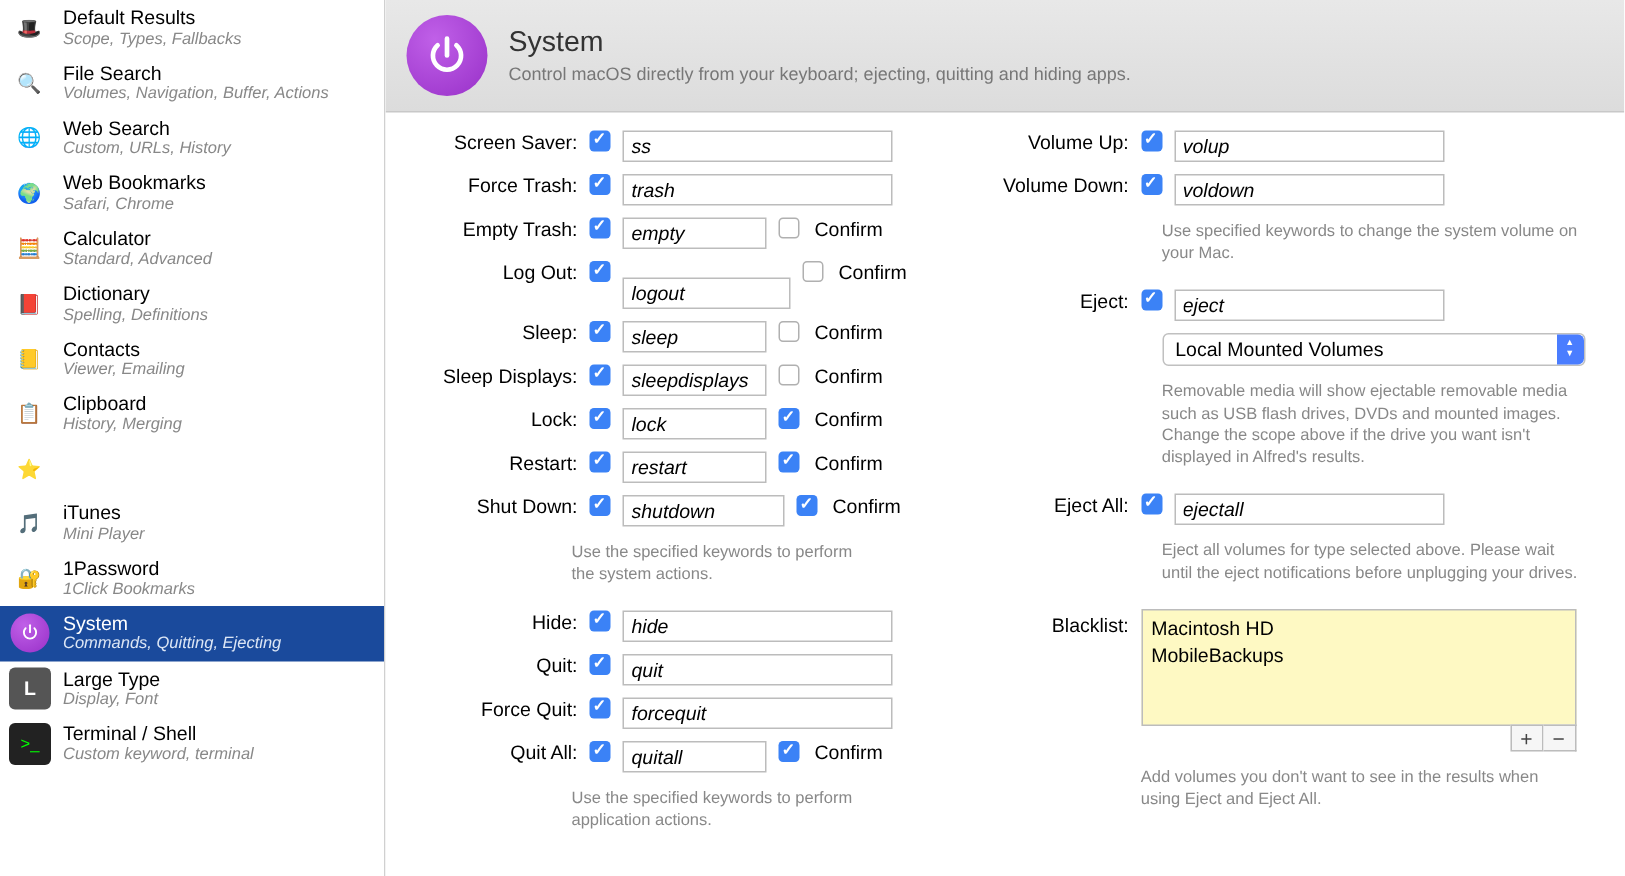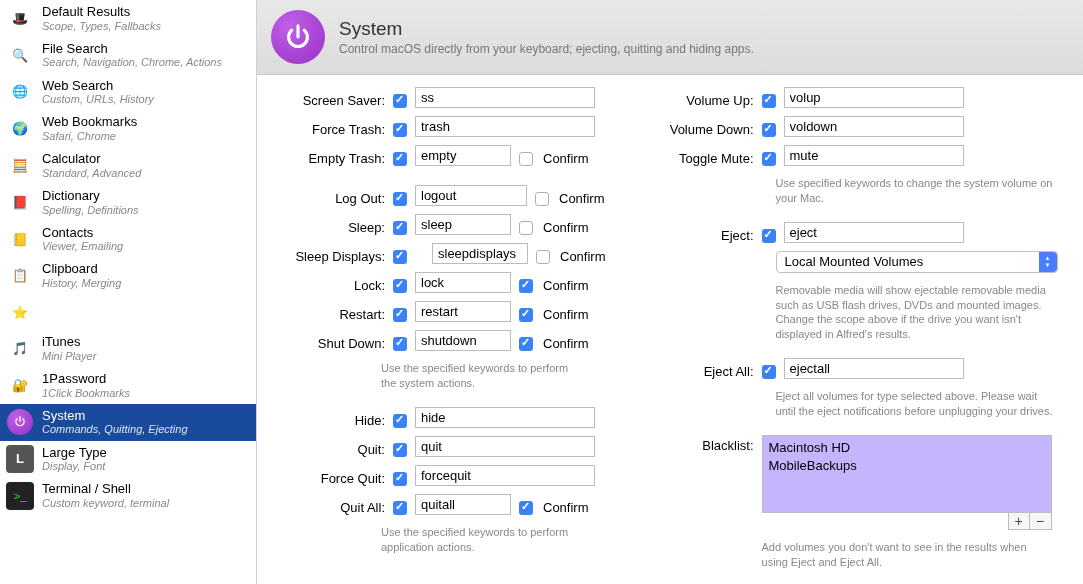--- a/index.html
+++ b/index.html
@@ -70,21 +70,21 @@
 .header-text .title { font-size: 19px; font-weight: 400; color: #333; }
 .header-text .sub { font-size: 12px; color: #777; margin-top: 2px; }
 .content {
   padding: 12px 20px 20px 20px;
   display: flex;
   gap: 40px;
 }
 .col { display: flex; flex-direction: column; gap: 8px; }
 .row {
   display: flex;
-  align-items: flex-end;
+  align-items: flex-start;
   gap: 8px;
 }
 .label {
   width: 108px;
   text-align: right;
   font-size: 13px;
   color: #000;
   flex-shrink: 0;
 }
 .checkbox {
@@ -111,20 +111,21 @@
 }
 .checkbox.unchecked:checked::after { content:""; }
 input[type=text] {
   width: 180px;
   height: 21px;
   border: 1px solid #bcbcbc;
   background: #fff;
   padding: 0 5px;
   font-size: 13px;
   font-family: inherit;
+  font-style: italic;
 }
 .confirm-lbl { font-size: 13px; margin-left: 2px; }
 .helper {
   font-size: 11px;
   color: #888;
   margin-left: 104px;
   max-width: 200px;
   line-height: 1.35;
   padding: 2px 0 8px 0;
 }
@@ -156,21 +157,21 @@
   display: flex; flex-direction: column;
   align-items: center; justify-content: center;
   gap: 1px;
 }
 .select .arrow::before { content:"▲"; color:#fff; font-size:6px; line-height:1; }
 .select .arrow::after { content:"▼"; color:#fff; font-size:6px; line-height:1; }
 .blacklist-box {
   width: 290px;
   height: 78px;
   border: 1px solid #bcbcbc;
-  background: #c4b5fd;
+  background: #fef9c3;
   padding: 3px 6px;
   font-size: 13px;
   overflow: auto;
   margin-left: 0;
 }
 .blacklist-row { display: flex; align-items: flex-start; gap: 8px; }
 .blacklist-row .label { padding-top: 3px; }
 .bl-item { line-height: 1.4; }
 .pm-buttons {
   display: flex;
@@ -207,21 +208,21 @@
         <span class="title">Default Results</span>
         <span class="sub">Scope, Types, Fallbacks</span>
       </div>
   </div>
   <div class="sidebar-item">
     <div class="sidebar-icon">
         <span class="ic">🔍</span>
       </div>
     <div class="sidebar-text">
         <span class="title">File Search</span>
-        <span class="sub">Search, Navigation, Chrome, Actions</span>
+        <span class="sub">Volumes, Navigation, Buffer, Actions</span>
       </div>
   </div>
   <div class="sidebar-item">
     <div class="sidebar-icon">
         <span class="ic">🌐</span>
       </div>
     <div class="sidebar-text">
         <span class="title">Web Search</span>
         <span class="sub">Custom, URLs, History</span>
       </div>
@@ -377,21 +378,21 @@
           <span class="label">Sleep:</span>
         <input type="checkbox" class="checkbox" checked="" style="">
         <input type="text" style="width: 96px;" value="sleep">
         <input type="checkbox" class="checkbox unchecked" style="">
         <span class="confirm-lbl">Confirm</span>
         </div>
 
       <div class="row">
           <span class="label">Sleep Displays:</span>
         <input type="checkbox" class="checkbox" checked="" style="">
-        <input type="text" style="width: 96px; margin-left: 17px;" value="sleepdisplays">
+        <input type="text" style="width: 96px;" value="sleepdisplays">
         <input type="checkbox" class="checkbox unchecked" style="">
         <span class="confirm-lbl">Confirm</span>
         </div>
 
       <div class="row">
           <span class="label">Lock:</span>
         <input type="checkbox" class="checkbox" checked="" style="">
         <input type="text" style="width: 96px;" value="lock">
         <input type="checkbox" class="checkbox" checked="" style="">
         <span class="confirm-lbl">Confirm</span>
@@ -401,21 +402,21 @@
           <span class="label">Restart:</span>
         <input type="checkbox" class="checkbox" checked="" style="">
         <input type="text" style="width: 96px;" value="restart">
         <input type="checkbox" class="checkbox" checked="" style="">
         <span class="confirm-lbl">Confirm</span>
         </div>
 
       <div class="row">
           <span class="label">Shut Down:</span>
         <input type="checkbox" class="checkbox" checked="" style="">
-        <input type="text" style="width: 96px;" value="shutdown">
+        <input type="text" style="width: 108px;" value="shutdown">
         <input type="checkbox" class="checkbox" checked="" style="">
         <span class="confirm-lbl">Confirm</span>
         </div>
 
       <div class="helper">Use the specified keywords to perform the system actions.</div>
 
       <div class="row">
           <span class="label">Hide:</span>
         <input type="checkbox" class="checkbox" checked="" style="">
         <input type="text" value="hide" style="">
@@ -450,25 +451,20 @@
         <input type="checkbox" class="checkbox" checked="" style="">
         <input type="text" value="volup" style="">
         </div>
 
       <div class="row">
           <span class="label">Volume Down:</span>
         <input type="checkbox" class="checkbox" checked="" style="">
         <input type="text" value="voldown" style="">
         </div>
 
-      <div class="row">
-          <span class="label">Toggle Mute:</span>
-        <input type="checkbox" class="checkbox" checked="" style="">
-        <input type="text" value="mute" style="">
-        </div>
 
       <div class="helper">Use specified keywords to change the system volume on your Mac.</div>
 
       <div class="row">
           <span class="label">Eject:</span>
         <input type="checkbox" class="checkbox" checked="" style="">
         <input type="text" value="eject" style="">
         </div>
 
       <div class="select-wrap">

